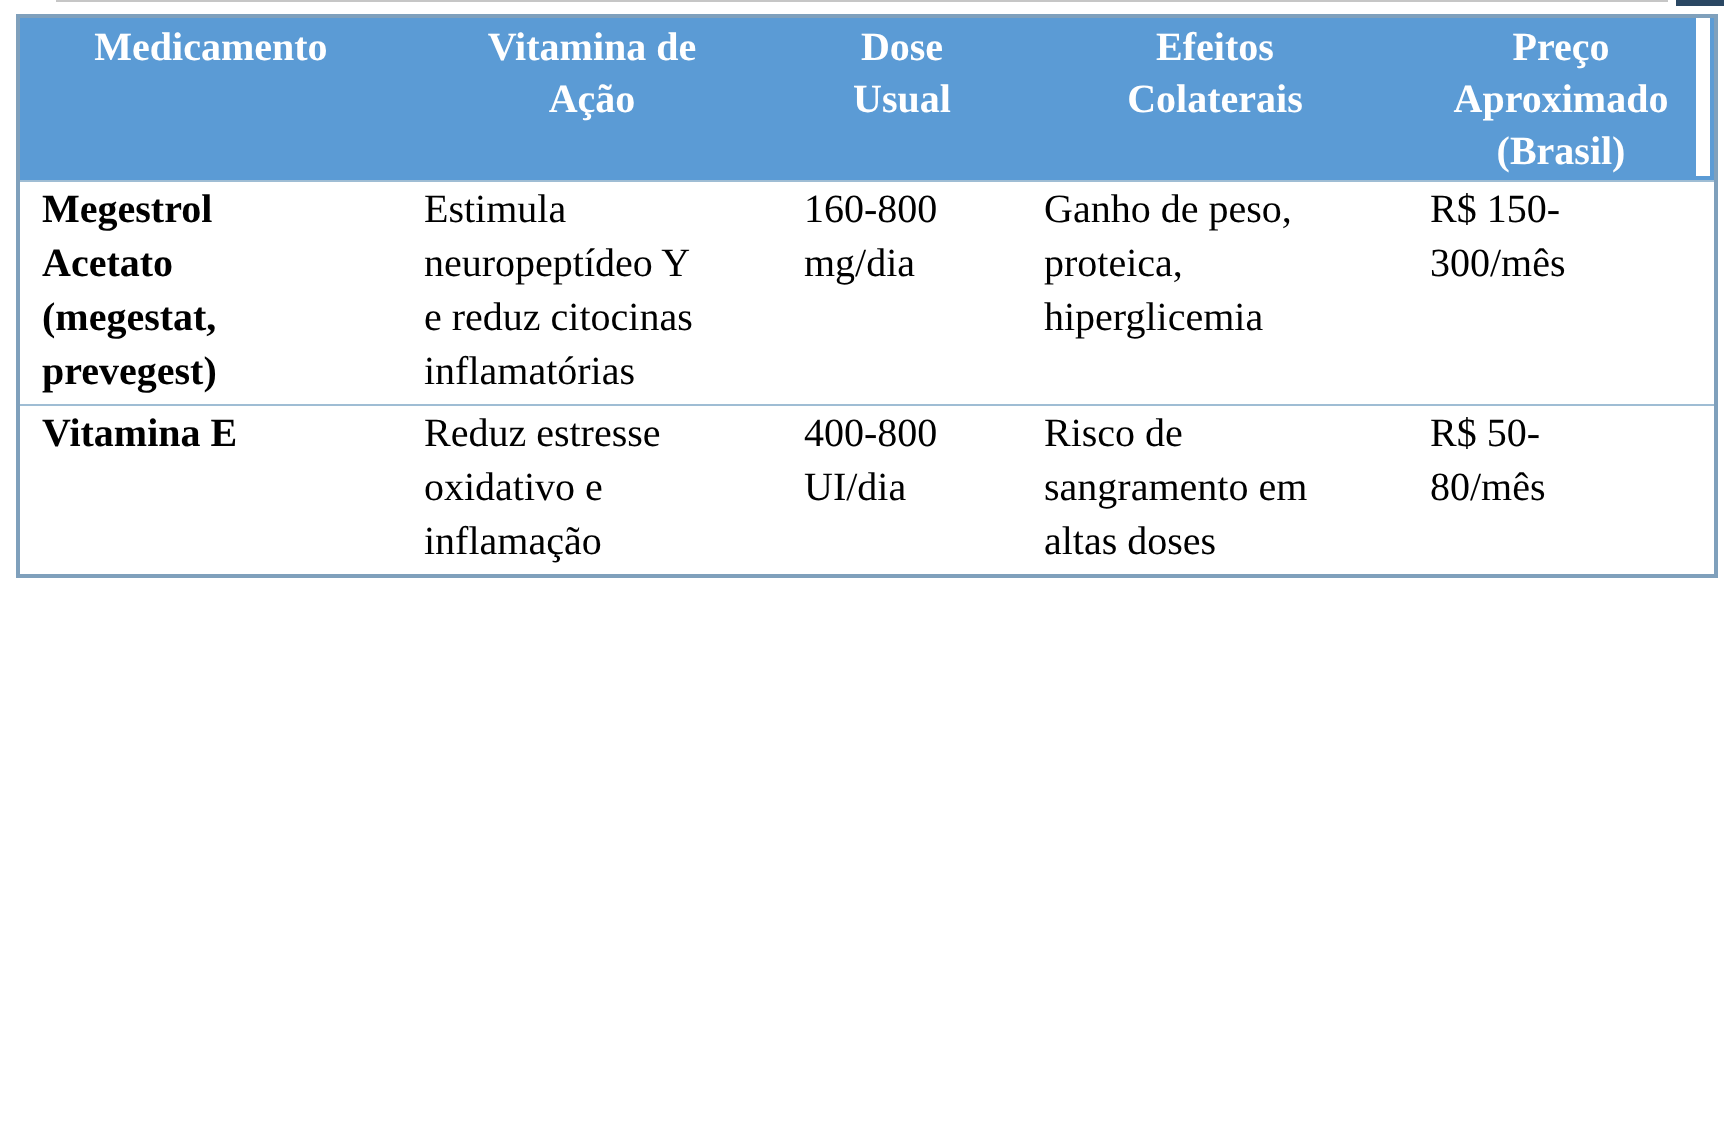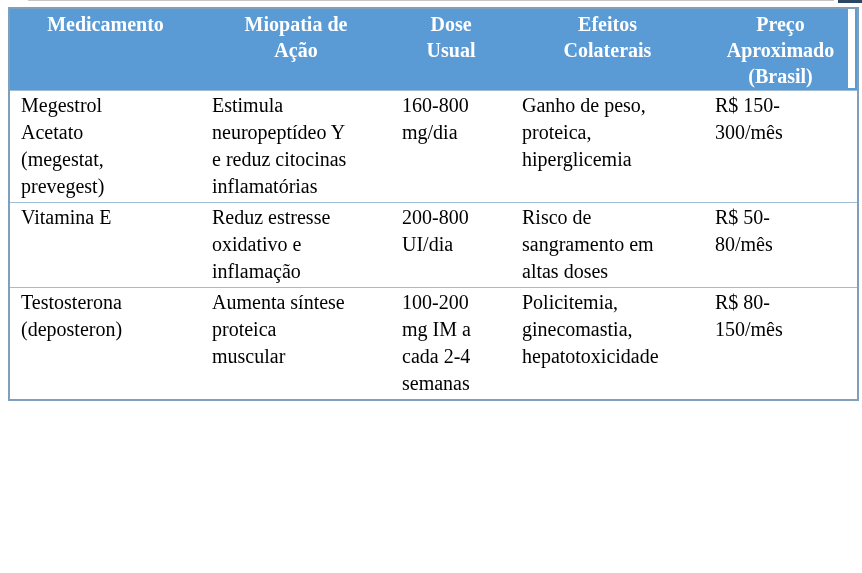--- a/index.html
+++ b/index.html
@@ -61,21 +61,21 @@
     color: #000000;
     text-align: left;
     vertical-align: top;
     padding: 1px 4px 2px 11px;
     border-top: 1px solid #9fbdd4;
     white-space: pre-line;
     overflow: hidden;
     background: #ffffff;
   }
   table.med-table td.c-name {
-    font-weight: normal;
+    font-weight: bold;
   }
   
   .header-gap {
     position: absolute;
     left: 848px;
     top: 9px;
     width: 7px;
     height: 79px;
     background: #ffffff;
   }
@@ -92,21 +92,21 @@
     <colgroup>
       <col style="width:192px">
       <col style="width:190px">
       <col style="width:120px">
       <col style="width:193px">
       <col style="width:154px">
     </colgroup>
     <thead>
       <tr>
         <th>Medicamento</th>
-        <th>Miopatia de
+        <th>Vitamina de
 Ação</th>
         <th>Dose
 Usual</th>
         <th>Efeitos
 Colaterais</th>
         <th>Preço
 Aproximado
 (Brasil)</th>
       </tr>
     </thead>
@@ -126,42 +126,26 @@
 proteica,
 hiperglicemia</td>
         <td>R$ 150-
 300/mês</td>
       </tr>
       <tr>
         <td class="c-name">Vitamina E</td>
         <td>Reduz estresse
 oxidativo e
 inflamação</td>
-        <td>200-800
+        <td>400-800
 UI/dia</td>
         <td>Risco de
 sangramento em
 altas doses</td>
         <td>R$ 50-
 80/mês</td>
-      </tr>
-      <tr>
-        <td class="c-name">Testosterona
-(deposteron)</td>
-        <td>Aumenta síntese
-proteica
-muscular</td>
-        <td>100-200
-mg IM a
-cada 2-4
-semanas</td>
-        <td>Policitemia,
-ginecomastia,
-hepatotoxicidade</td>
-        <td>R$ 80-
-150/mês</td>
       </tr>
     </tbody>
   </table>
 
   <div class="header-gap"></div>
 
 </div>
 
 </body></html>

